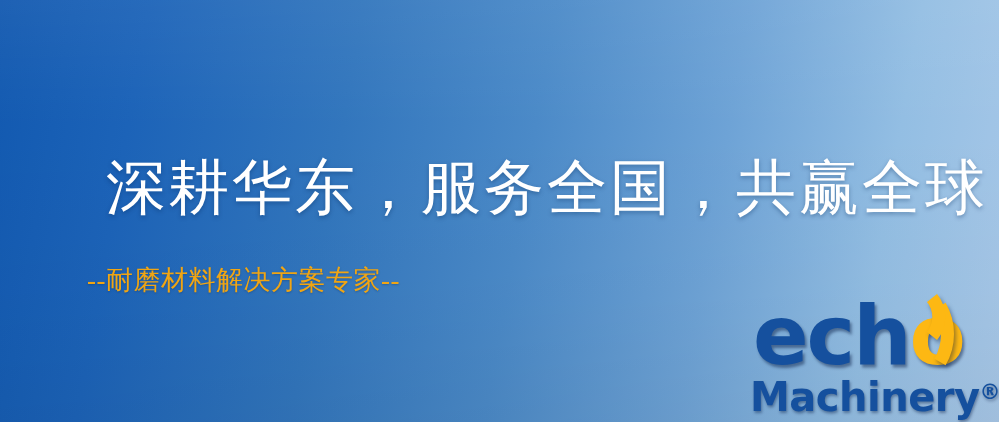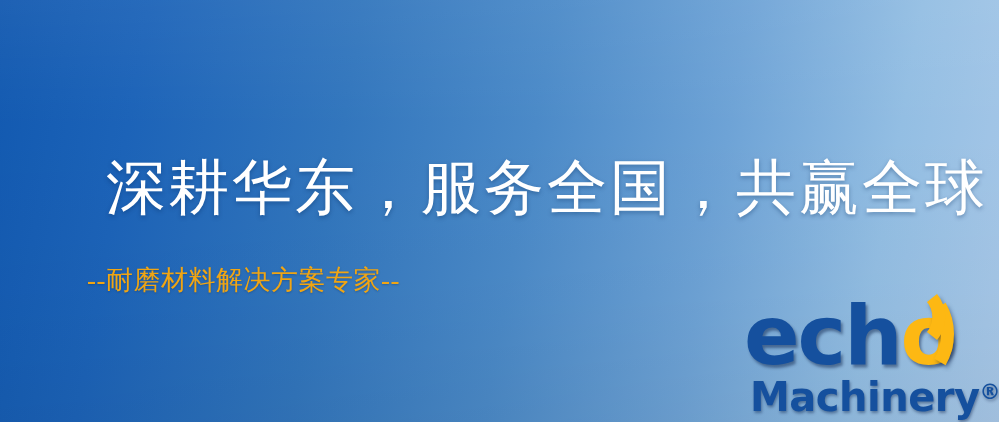--- a/index.html
+++ b/index.html
@@ -77,20 +77,21 @@
     line-height: 80px;
     font-family: "DejaVu Sans", "Liberation Sans", sans-serif;
     font-weight: bold;
     font-size: 82px;
     letter-spacing: -2px;
     white-space: nowrap;
   }
   #logo .wm-blue {
     color: #15509e;
     text-shadow: 2px 3px 3px rgba(0,20,60,0.45);
+    margin-left: 9px;
   }
   #logo .wm-gold {
     color: #fdb813;
     text-shadow: 2px 3px 3px rgba(0,20,60,0.45);
   }
   #logo .tagword {
     position: absolute;
     left: 6px;
     top: 78px;
     font-family: "DejaVu Sans", "Liberation Sans", sans-serif;

